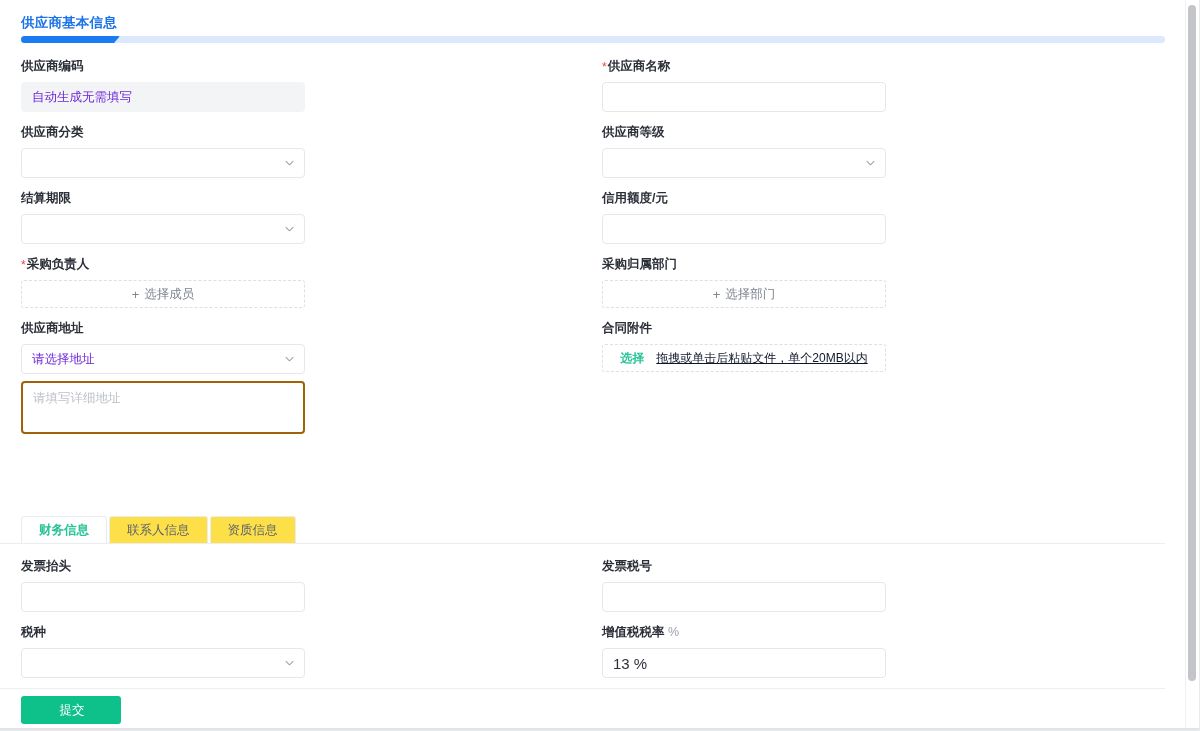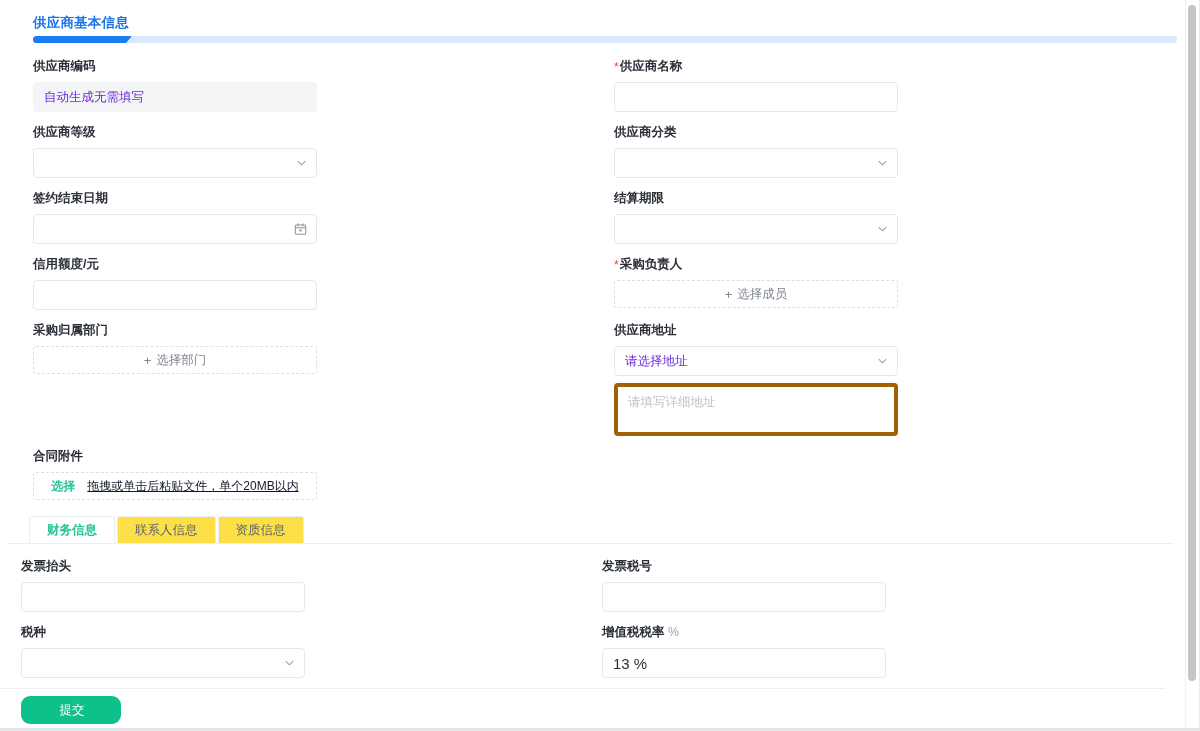--- a/index.html
+++ b/index.html
@@ -14,21 +14,21 @@
     position: relative;
     width: 1200px; height: 731px;
     background: #ffffff;
     border: 1px solid #e8eaed;
     border-top: 0; border-left: 0;
     overflow: hidden;
   }
 
   
   .section-head {
-    position: absolute; left: 12px; top: 14px;
+    position: absolute; left: 0; top: 14px;
     width: 1165px; height: 32px; padding-left: 12px;
   }
   .section-title {
     position: absolute; left: 21px; top: 0;
     font-size: 13.5px; font-weight: bold; color: #1a73e8;
     letter-spacing: .2px; white-space: nowrap;
   }
   .progress-track {
     position: absolute; left: 21px; top: 22px;
     width: 1144px; height: 7px;
@@ -40,21 +40,20 @@
     background: #1a7cf0;
     border-radius: 4px 2px 2px 4px;
     -webkit-clip-path: polygon(0 0, 100% 0, calc(100% - 6px) 100%, 0 100%);
     clip-path: polygon(0 0, 100% 0, calc(100% - 6px) 100%, 0 100%);
   }
 
   
   .form {
     position: absolute; left: 0; top: 58px;
     width: 1165px;
-    margin-left: 12px;
   }
   .grid {
     display: grid;
     grid-template-columns: 581px 581px;
     column-gap: 0;
   }
   .field { padding: 0 21px 0 21px; margin-bottom: 12px; }
   .label {
     font-size: 12.5px; font-weight: bold; color: #2b2f38;
     margin-bottom: 7px; height: 17px; line-height: 17px;
@@ -100,40 +99,40 @@
     border-radius: 3px;
     background: #fff;
     display: flex; align-items: center; justify-content: center;
     font-size: 12.5px; color: #7d838f;
     gap: 5px;
   }
   .picker .plus { font-size: 13px; color: #7d838f; line-height: 1; }
 
   .textarea {
     width: 284px; height: 53px;
-    border: 4px solid #a16207; border-radius: 4px;
+    border: 2px solid #a16207; border-radius: 4px;
     background: #fff;
     padding: 7px 10px;
     font-size: 12.5px; color: #bcc0c8;
     margin-top: 7px;
   }
 
   .upload {
     width: 284px; height: 28px;
     border: 1px dashed #dcdfe4; border-radius: 3px;
     background: #fff;
     display: flex; align-items: center; justify-content: center;
     gap: 12px; font-size: 12px;
   }
   .upload .choose { color: #28c397; font-weight: bold; }
   .upload .hint { color: #0f172a; text-decoration: underline; }
 
   
   .tabs-wrap {
-    position: absolute; left: 8px; top: 516px; width: 1165px; height: 28px;
+    position: absolute; left: 0; top: 516px; width: 1165px; height: 28px;
   }
   .tabs {
     position: absolute; left: 21px; top: 0;
     display: flex; gap: 2px;
   }
   .tab {
     height: 27px; padding: 0 17px;
     display: flex; align-items: center;
     font-size: 12.5px;
     border: 1px solid #e9ebef;
@@ -154,21 +153,21 @@
 
   
   .footer-rule {
     position: absolute; left: 0; top: 688px;
     width: 1165px; height: 1px; background: #edeef1;
   }
   .submit-bar { position: absolute; left: 21px; top: 696px; }
   .submit-btn {
     width: 100px; height: 28px;
     background: #0ec08a; color: #ffffff;
-    border: none; border-radius: 9px;
+    border: none; border-radius: 3px;
     font-size: 12.5px;
     font-family: "Liberation Sans", "DejaVu Sans", sans-serif;
     cursor: pointer;
     display: flex; align-items: center; justify-content: center; padding-left: 8px;
   }
 
   
   .scrollbar-track {
     position: absolute; right: 0; top: 0;
     width: 14px; height: 731px; background: #ffffff;
@@ -212,58 +211,43 @@
         <div class="label">
           <span class="req-star">*</span><span>供应商名称</span>
         </div>
         <div class="control">
           <span class="val"></span>
         </div>
       </div>
 
       <div class="field">
         <div class="label">
+          <span>供应商分类</span>
+        </div>
+        <div class="control">
+          <span class="val"></span>
+          <svg class="chev" viewBox="0 0 12 12">
+            <path d="M2.2 4.2 L6 8 L9.8 4.2" fill="none" stroke="#9aa0ab" stroke-width="1.1" stroke-linecap="round" stroke-linejoin="round"></path>
+          </svg>
+        </div>
+      </div>
+
+      <div class="field">
+        <div class="label">
           <span>供应商等级</span>
         </div>
         <div class="control">
           <span class="val"></span>
           <svg class="chev" viewBox="0 0 12 12">
             <path d="M2.2 4.2 L6 8 L9.8 4.2" fill="none" stroke="#9aa0ab" stroke-width="1.1" stroke-linecap="round" stroke-linejoin="round"></path>
           </svg>
         </div>
       </div>
 
-      <div class="field">
-        <div class="label">
-          <span>供应商分类</span>
-        </div>
-        <div class="control">
-          <span class="val"></span>
-          <svg class="chev" viewBox="0 0 12 12">
-            <path d="M2.2 4.2 L6 8 L9.8 4.2" fill="none" stroke="#9aa0ab" stroke-width="1.1" stroke-linecap="round" stroke-linejoin="round"></path>
-          </svg>
-        </div>
-      </div>
-
-
-      <div class="field">
-        <div class="label">
-          <span>签约结束日期</span>
-        </div>
-        <div class="control">
-          <span class="val"></span>
-          <svg class="cal" viewBox="0 0 14 14">
-            <rect x="1.4" y="2.6" width="11.2" height="10" rx="1.1" fill="none" stroke="#8a909c" stroke-width="1.1"></rect>
-            <line x1="1.4" y1="5.6" x2="12.6" y2="5.6" stroke="#8a909c" stroke-width="1.1"></line>
-            <line x1="4.4" y1="1.3" x2="4.4" y2="3.6" stroke="#8a909c" stroke-width="1.1" stroke-linecap="round"></line>
-            <line x1="9.6" y1="1.3" x2="9.6" y2="3.6" stroke="#8a909c" stroke-width="1.1" stroke-linecap="round"></line>
-            <rect x="5.9" y="7.4" width="2.2" height="2.2" fill="#8a909c"></rect>
-          </svg>
-        </div>
-      </div>
+
 
       <div class="field">
         <div class="label">
           <span>结算期限</span>
         </div>
         <div class="control">
           <span class="val"></span>
           <svg class="chev" viewBox="0 0 12 12">
             <path d="M2.2 4.2 L6 8 L9.8 4.2" fill="none" stroke="#9aa0ab" stroke-width="1.1" stroke-linecap="round" stroke-linejoin="round"></path>
           </svg>

